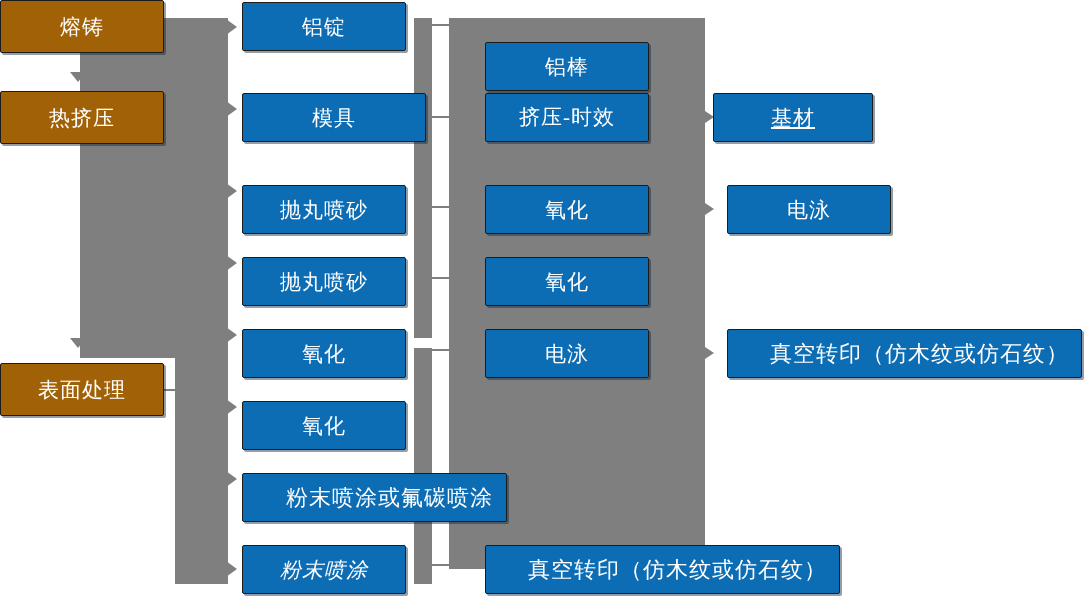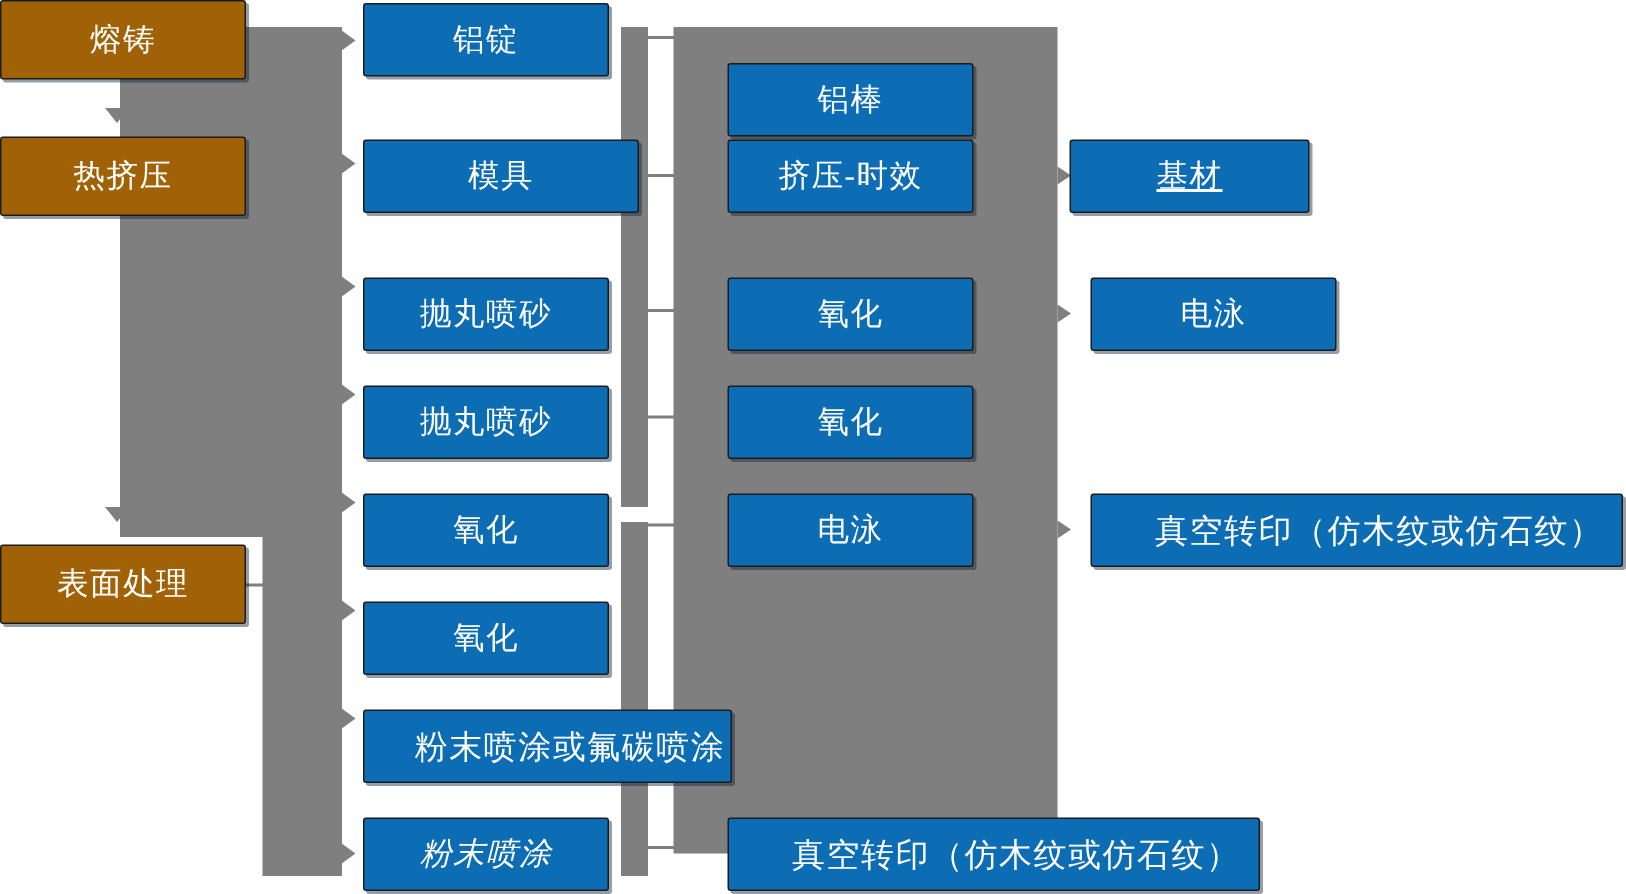--- a/index.html
+++ b/index.html
@@ -118,21 +118,21 @@
   <div class="box mid" style="left:242px;top:93px;width:184px;height:49px;">模具</div>
 
   <div class="box mid" style="left:242px;top:185px;width:164px;height:49px;">抛丸喷砂</div>
 
   <div class="box mid" style="left:242px;top:257px;width:164px;height:49px;">抛丸喷砂</div>
 
   <div class="box mid" style="left:242px;top:329px;width:164px;height:49px;">氧化</div>
 
   <div class="box mid" style="left:242px;top:401px;width:164px;height:49px;">氧化</div>
 
-  <div class="box mid wide" style="left:242px;top:473px;width:246px;height:49px;">粉末喷涂或氟碳喷涂</div>
+  <div class="box mid wide" style="left:242px;top:473px;width:265px;height:49px;">粉末喷涂或氟碳喷涂</div>
 
   <div class="box mid" style="left:242px;top:545px;width:164px;height:49px;font-style:italic;">粉末喷涂</div>
 
   <div class="box mid" style="left:485px;top:2px;width:164px;height:49px;margin-top:40px;">铝棒</div>
 
   <div class="box mid" style="left:485px;top:93px;width:164px;height:49px;font-family:Liberation Serif, serif;">挤压-时效</div>
 
   <div class="box mid" style="left:485px;top:185px;width:164px;height:49px;">氧化</div>
 
   <div class="box mid" style="left:485px;top:257px;width:164px;height:49px;">氧化</div>

